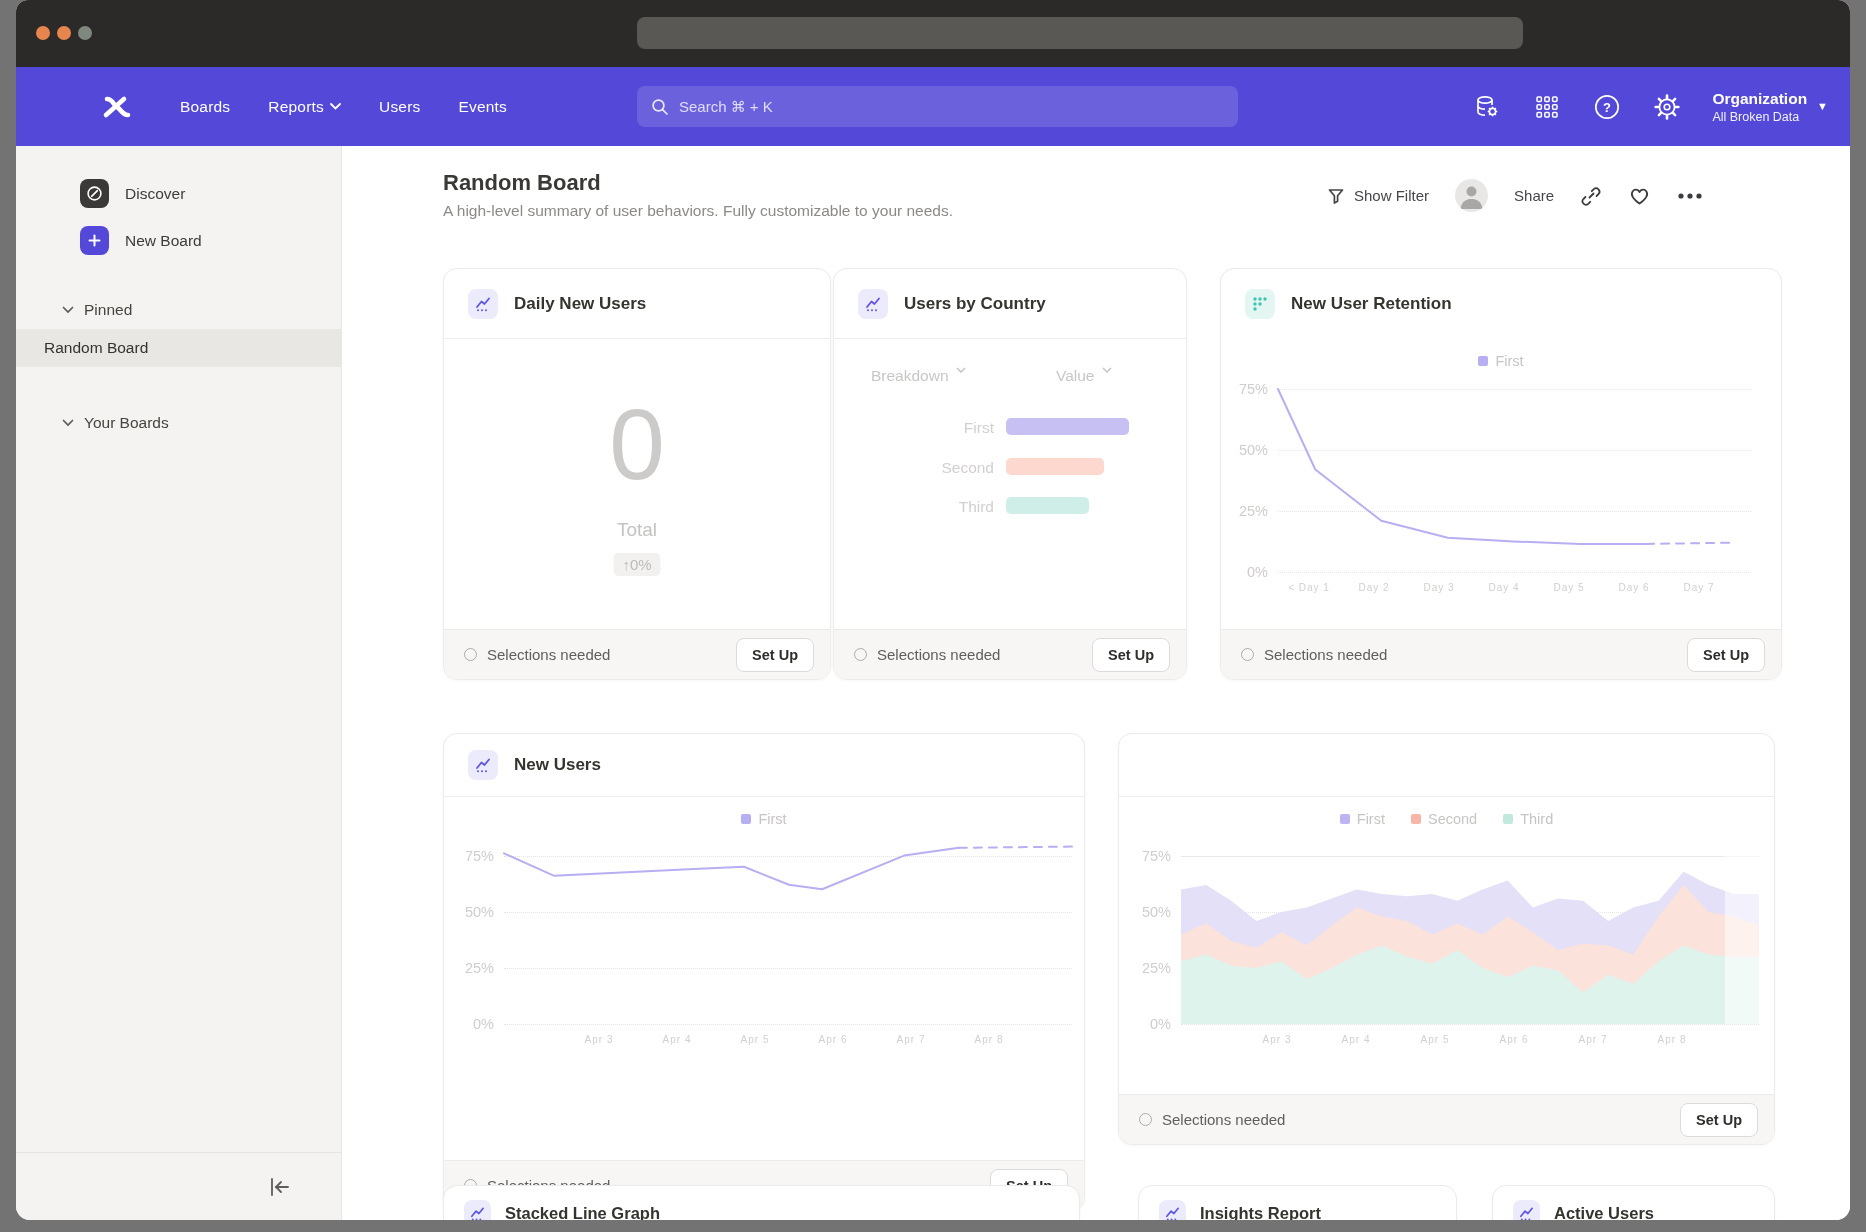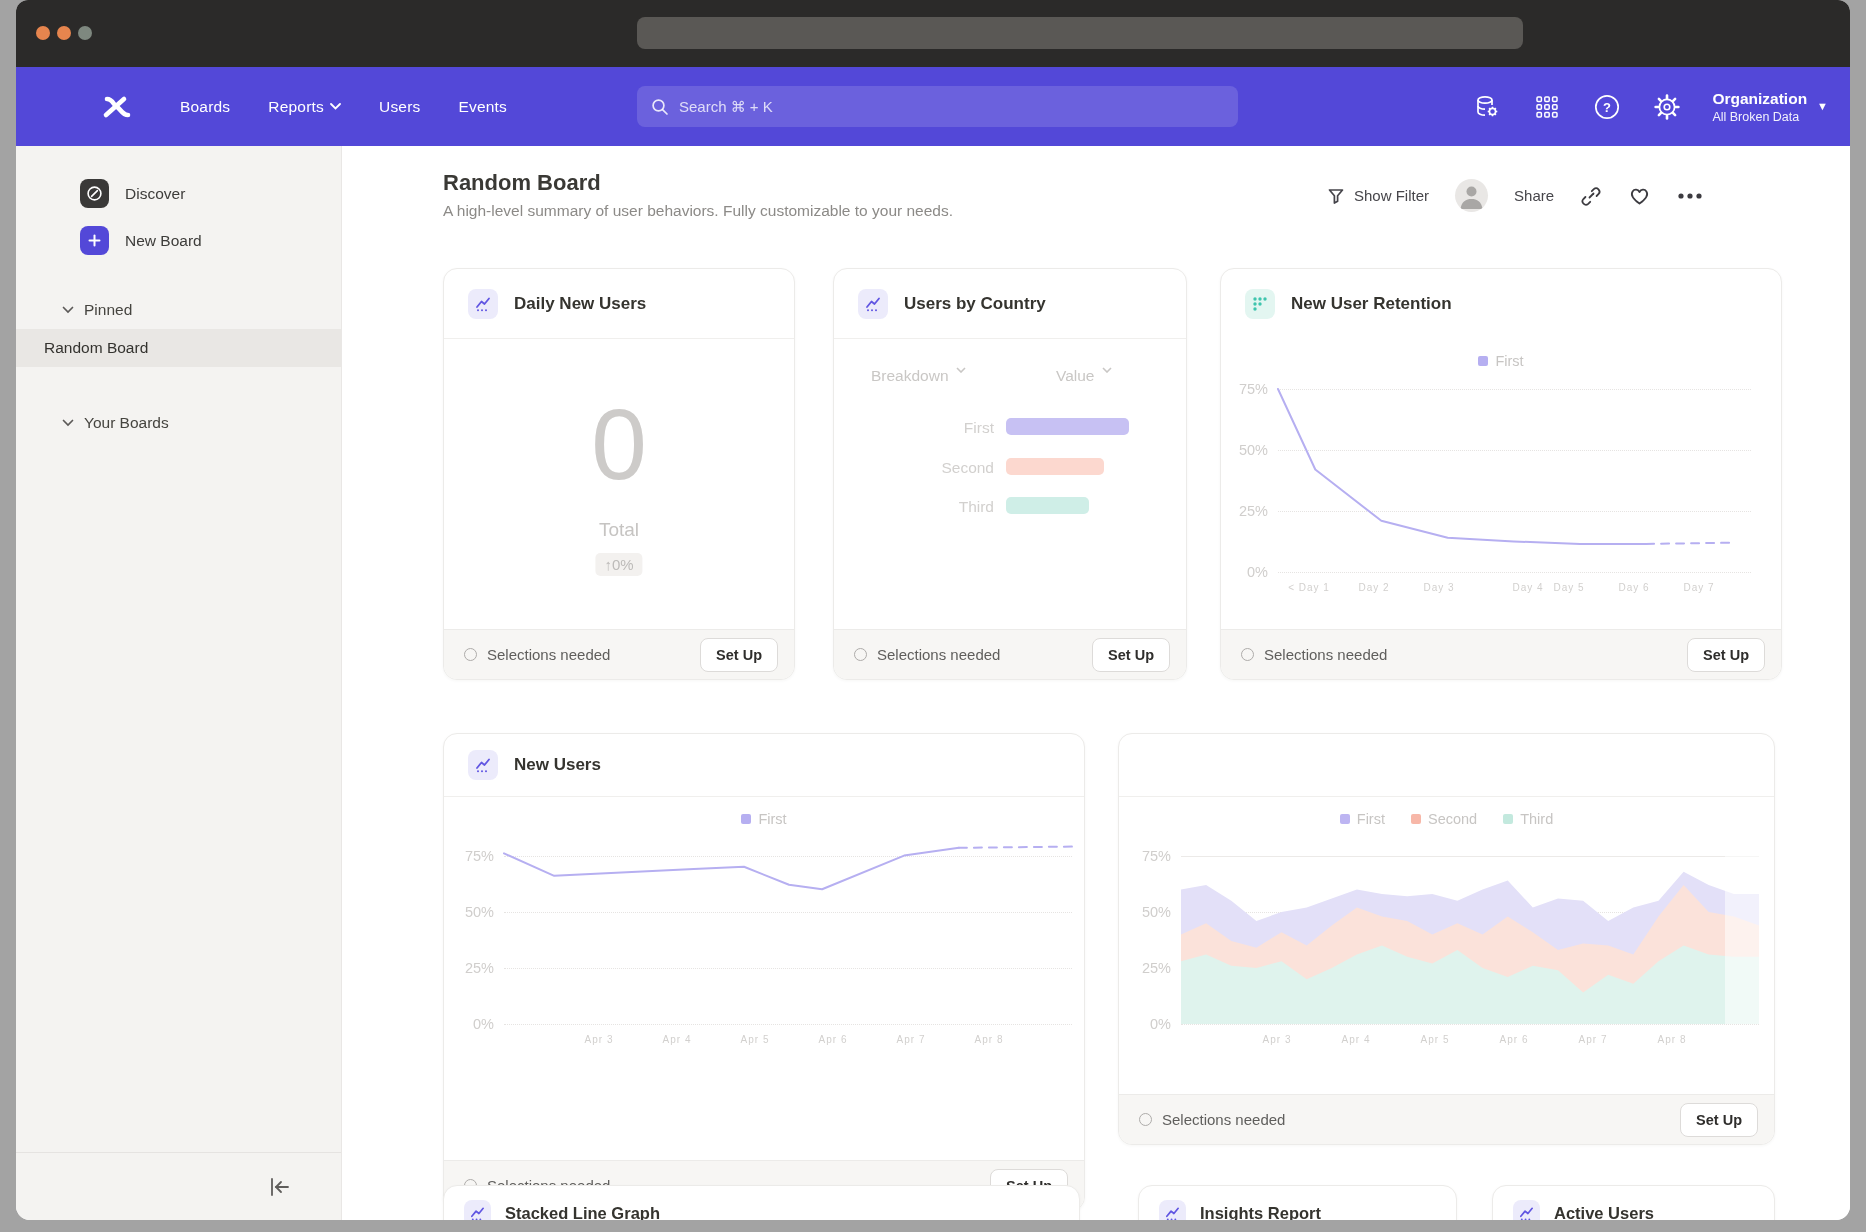--- a/index.html
+++ b/index.html
@@ -1,18 +1,18 @@
 <!DOCTYPE html>
 <html><head>
 <meta charset="utf-8">
 <style>
   * { margin:0; padding:0; box-sizing:border-box; }
   html,body { background:#1e1d1c; }
   body { font-family:"Liberation Sans","DejaVu Sans",sans-serif; }
-  .frame { position:relative; width:1866px; height:1232px; background:#a3a3a3; overflow:hidden; }
+  .frame { position:relative; width:1866px; height:1232px; background:#737373; overflow:hidden; }
   .window { position:absolute; left:16px; top:0; width:1834px; height:1220px; background:#ffffff;
             border-radius:12px 12px 14px 14px; overflow:hidden; }
   
   .chrome { position:absolute; left:0; top:0; width:100%; height:67px; background:#2b2a29; }
   .lights { position:absolute; left:20px; top:26px; display:flex; gap:7px; }
   .light { width:14px; height:14px; border-radius:50%; }
   .url-pill { position:absolute; left:621px; top:17px; width:886px; height:32px; border-radius:8px; background:#5a5855; }
   
   .navbar { position:absolute; left:0; top:67px; width:100%; height:79px; background:#5348d8; }
   .nav-left { position:absolute; left:84px; top:0; height:79px; display:flex; align-items:center; gap:38px; }
@@ -269,21 +269,21 @@
       </span>
       <span class="action">
         <svg width="26" height="8" viewBox="0 0 26 8">
               <circle cx="4" cy="4" r="2.6" fill="#3c3b40"></circle>
               <circle cx="13" cy="4" r="2.6" fill="#3c3b40"></circle>
               <circle cx="22" cy="4" r="2.6" fill="#3c3b40"></circle>
             </svg>
       </span>
     </div>
 
-    <div class="card" style="left:101px; top:122px; width:352px; height:412px;">
+    <div class="card" style="left:101px; top:122px; width:388px; height:412px;">
       <div class="card-head" style="height:69px">
         <span class="chart-ico">
           <svg width="18" height="18" viewBox="0 0 18 18">
                 <polyline points="3,12 7.5,6.5 10.5,9 15,3.5" fill="none" stroke="#6156e2" stroke-width="1.8" stroke-linecap="round" stroke-linejoin="round"></polyline>
                 <g fill="#6156e2">
                   <circle cx="4" cy="15.3" r="1"></circle>
                   <circle cx="8" cy="15.3" r="1"></circle>
                   <circle cx="12" cy="15.3" r="1"></circle>
                 </g>
               </svg>
@@ -367,21 +367,21 @@
       <div class="gridline" style="left:57px; right:30px; top:303px;"></div>
       <div class="ylabels"></div>
       <svg class="plot" style="left:57px; top:120px;" width="455" height="183">
             <polyline points="0.0,0.0 37.3,80.5 103.3,131.8 169.7,148.8 235.7,152.5 302.1,154.9 368.1,154.9" fill="none" stroke="#b6aff1" stroke-width="2" stroke-linecap="round" stroke-linejoin="round"></polyline>
             <polyline points="368.1,154.9 455.0,153.7" fill="none" stroke="#b6aff1" stroke-width="2" stroke-linecap="round" stroke-linejoin="round" stroke-dasharray="8 7"></polyline>
           </svg>
       <div class="xticks" style="position: absolute; left: 0px; top: 313px; width: 100%; height: 20px;">
             <span style="left: 88px;">&lt; Day 1</span>
             <span style="left: 153px;">Day 2</span>
             <span style="left: 218px;">Day 3</span>
-            <span style="left: 283px; margin-left: 24px;">Day 4</span>
+            <span style="left: 283px;">Day 4</span>
             <span style="left: 348px;">Day 5</span>
             <span style="left: 413px;">Day 6</span>
             <span style="left: 478px;">Day 7</span>
           </div>
       <div class="card-foot">
         <span class="foot-circle"></span>
         <span class="foot-status">Selections needed</span>
         <button class="setup-btn">Set Up</button>
       </div>
     <span class="ylabel" style="left: 5px; width: 42px; top: 120px;">75%</span>

